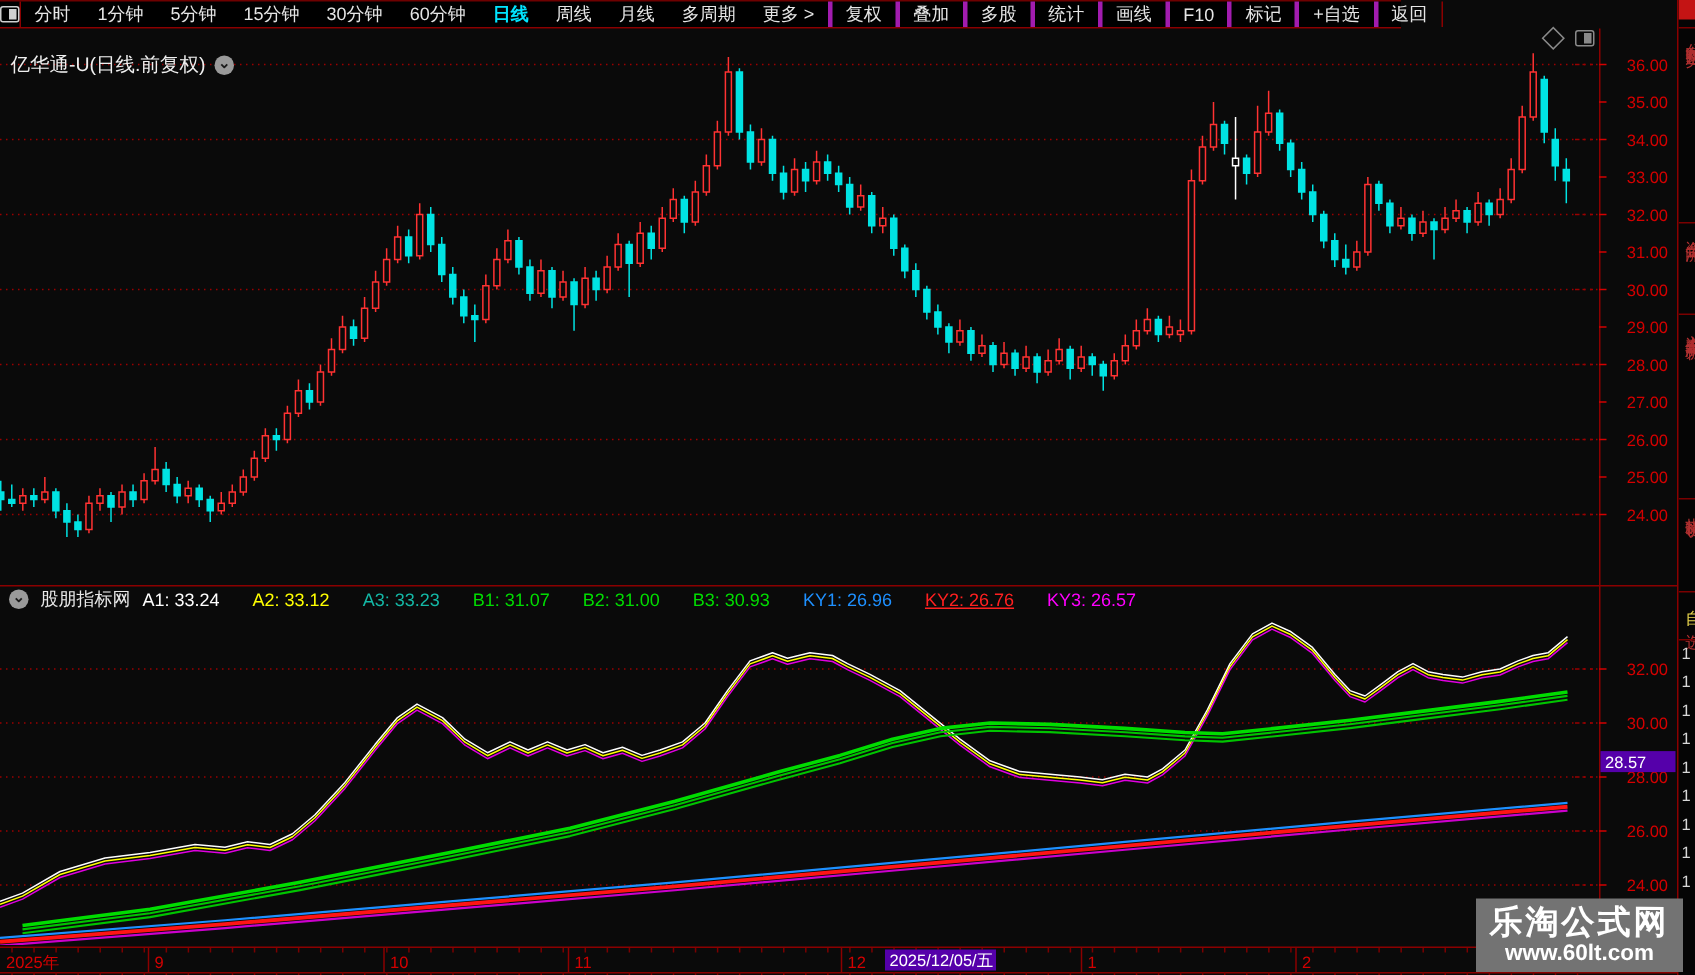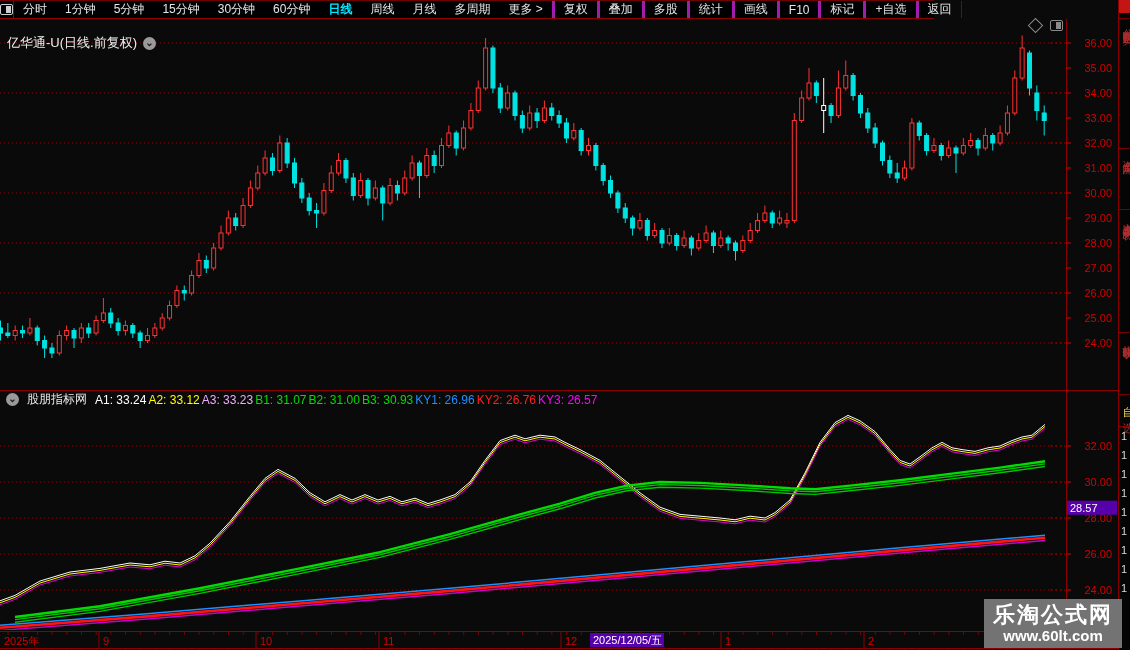--- a/index.html
+++ b/index.html
@@ -87,29 +87,29 @@
   </div>
 
   <div class="chart-corner-icons">
     <span class="diamond"></span>
     <span class="mini-toggle"></span>
   </div>
 
   <div class="ind-header">
     <span class="circ-chevron">⌄</span>
     <span class="ind-name">股朋指标网</span>
-    <span id="ind-vals" style="display:flex;gap:2px;">
+    <span id="ind-vals" style="display:flex;gap:22px;">
         <span class="ind-val" style="color: rgb(255, 255, 255);">A1: 33.24</span>
         <span class="ind-val" style="color: rgb(255, 255, 0);">A2: 33.12</span>
-        <span class="ind-val" style="color: #f0abfc;">A3: 33.23</span>
+        <span class="ind-val" style="color: #14b8a6;">A3: 33.23</span>
         <span class="ind-val" style="color: rgb(0, 221, 0);">B1: 31.07</span>
         <span class="ind-val" style="color: rgb(0, 221, 0);">B2: 31.00</span>
         <span class="ind-val" style="color: rgb(0, 221, 0); text-align: center;">B3: 30.93</span>
         <span class="ind-val" style="color: rgb(30, 144, 255);">KY1: 26.96</span>
-        <span class="ind-val" style="color: rgb(255, 32, 32);">KY2: 26.76</span>
+        <span class="ind-val" style="color: rgb(255, 32, 32); text-decoration: underline;">KY2: 26.76</span>
         <span class="ind-val" style="color: rgb(255, 0, 255);">KY3: 26.57</span>
       </span>
   </div>
 
   <svg id="chart-svg" width="1130" height="650" viewBox="0 0 1130 650">
       <line x1="0" x2="1065" y1="43" y2="43" stroke="#9b0000" stroke-width="1" stroke-dasharray="1 3"></line>
       <line x1="1050" x2="1064" y1="43" y2="43" stroke="#9b0000" stroke-width="1" stroke-dasharray="2 3"></line>
       <line x1="0" x2="1065" y1="93" y2="93" stroke="#9b0000" stroke-width="1" stroke-dasharray="1 3"></line>
       <line x1="1050" x2="1064" y1="93" y2="93" stroke="#9b0000" stroke-width="1" stroke-dasharray="2 3"></line>
       <line x1="0" x2="1065" y1="143" y2="143" stroke="#9b0000" stroke-width="1" stroke-dasharray="1 3"></line>

